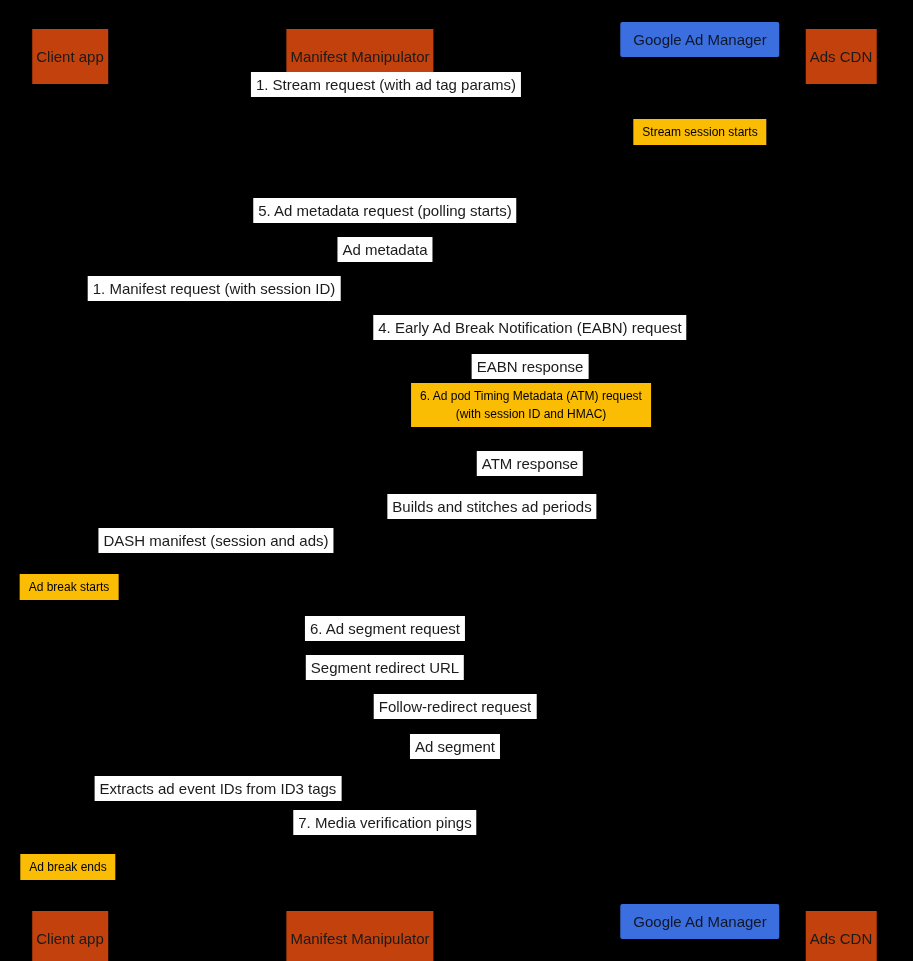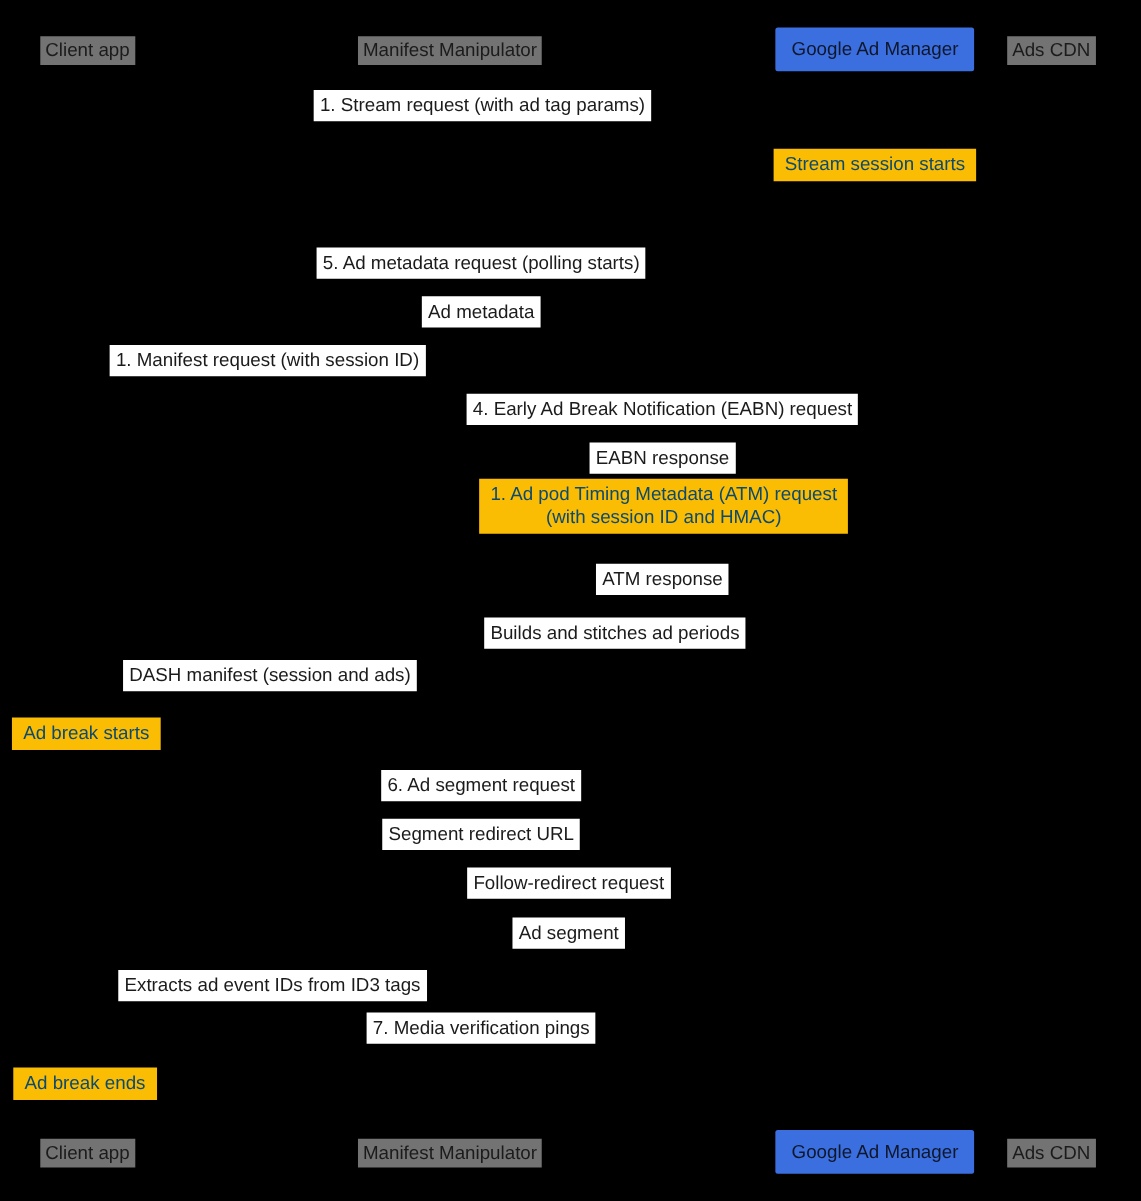--- a/index.html
+++ b/index.html
@@ -22,36 +22,36 @@
     line-height: 19px;
     padding: 3px 5px;
     white-space: nowrap;
   }
   
   
   .note {
     position: absolute;
     transform: translateX(-50%);
     background: #FBBC04;
-    color: #0c4a6e;
-    font-size: 15px;
+    color: #000000;
+    font-size: 12px;
     line-height: 18px;
     padding: 4px 9px;
     white-space: pre-line;
     text-align: center;
   }
   
   .actor {
     position: absolute;
     transform: translateX(-50%);
-    background: #737373;
+    background: #c2410c;
     color: #1b1b1b;
     font-size: 15px;
     line-height: 19px;
-    padding: 2px 4px;
+    padding: 18px 4px;
     white-space: nowrap;
   }
   .actor.primary {
     background: #3B6FE0;
     color: #0f172a;
     font-weight: 500;
     padding: 8px 13px;
     border-radius: 2px;
   }
 </style>
@@ -73,21 +73,21 @@
   <div class="lbl" style="left:385px; top:198px;">5. Ad metadata request (polling starts)</div>
 
   <div class="lbl" style="left:385px; top:237px;">Ad metadata</div>
 
   <div class="lbl" style="left:214px; top:276px;">1. Manifest request (with session ID)</div>
 
   <div class="lbl" style="left:530px; top:315px;">4. Early Ad Break Notification (EABN) request</div>
 
   <div class="lbl" style="left:530px; top:354px;">EABN response</div>
 
-  <div class="note" style="left:531px; top:383px;">1. Ad pod Timing Metadata (ATM) request
+  <div class="note" style="left:531px; top:383px;">6. Ad pod Timing Metadata (ATM) request
 (with session ID and HMAC)</div>
 
   <div class="lbl" style="left:530px; top:451px;">ATM response</div>
 
   <div class="lbl" style="left:492px; top:494px;">Builds and stitches ad periods</div>
 
   <div class="lbl" style="left:216px; top:528px;">DASH manifest (session and ads)</div>
 
   <div class="note" style="left:69px; top:574px;">Ad break starts</div>
 

